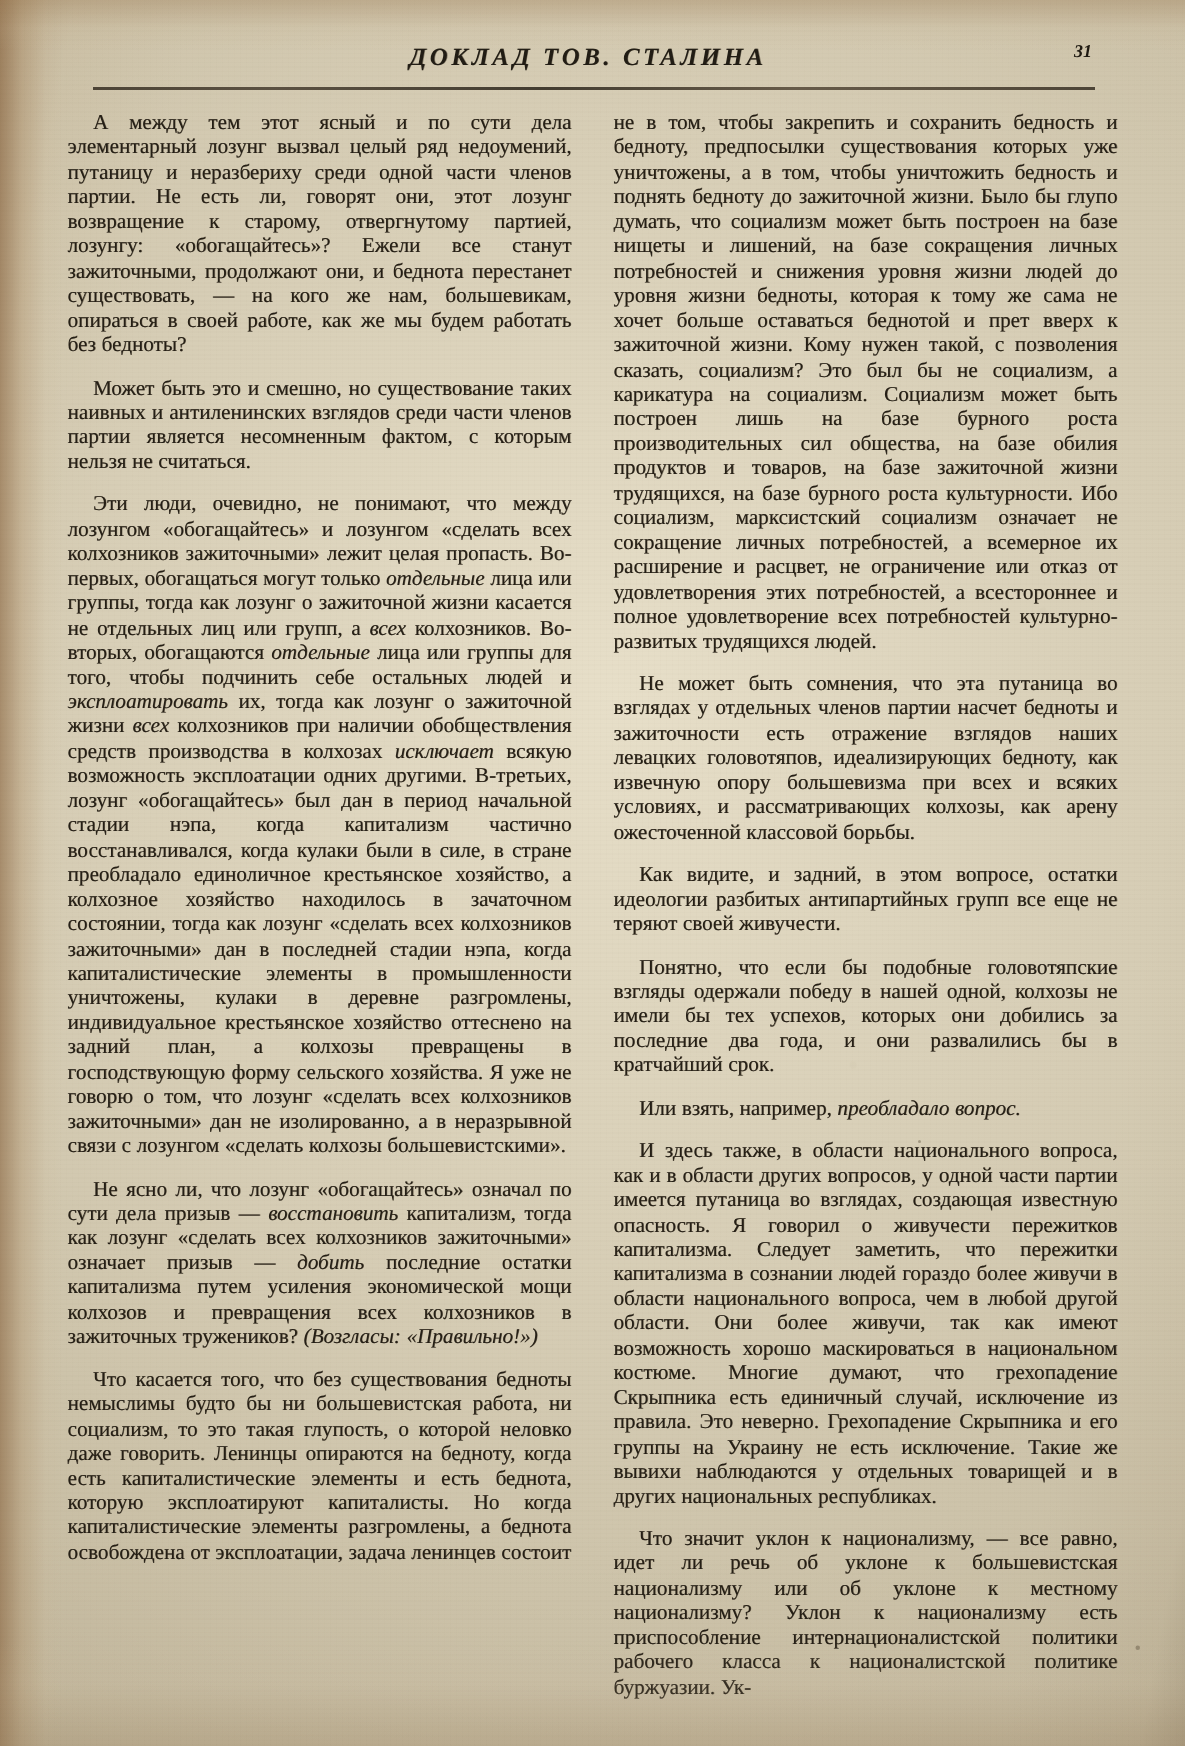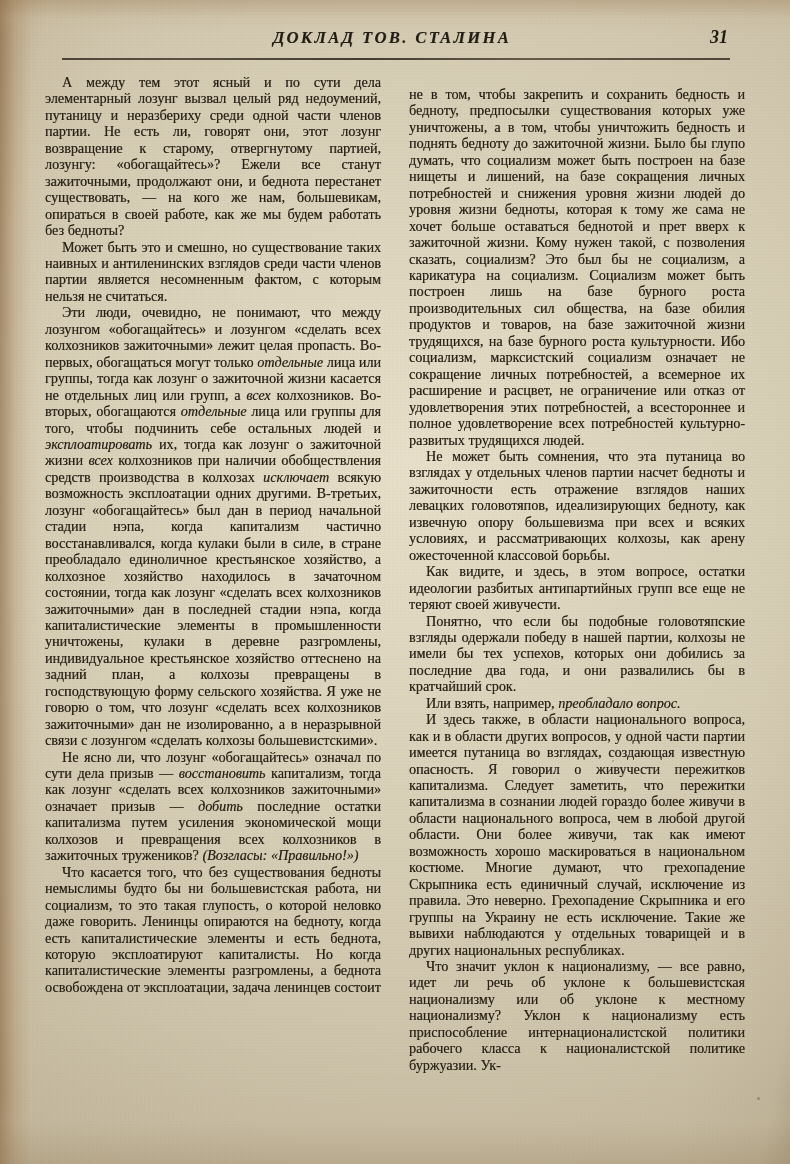--- a/index.html
+++ b/index.html
@@ -90,21 +90,21 @@
     color: #211c14;
     text-shadow: 0.4px 0.3px 0 rgba(40,30,18,0.45);
   }
   .runhead-folio {
     position: absolute;
     right: 0;
     top: -1px;
     font-family: "Liberation Serif", serif;
     font-style: italic;
     font-weight: 700;
-    font-size: 18px;
+    font-size: 12px;
     color: #1d1810;
   }
   .rule {
     position: absolute;
     left: 62px;
     top: 58px;
     width: 668px;
     height: 2px;
     background: linear-gradient(90deg, #3a3226 0%, #4a4032 18%, #2e281e 45%, #574b3a 70%, #3b3327 100%);
     opacity: 0.88;
@@ -129,23 +129,23 @@
     font-size: 14.1px;
     line-height: 16.45px;
     text-align: justify;
     text-justify: inter-word;
     color: #241e15;
     text-indent: 17px;
     hyphens: manual;
     word-spacing: 0.2px;
     text-shadow: 0.35px 0.25px 0.3px rgba(45,34,20,0.55);
   }
-  p.para + p.para { margin-top: 0; }
-
-  p.para.noindent { text-indent: 0; margin-top: 12px; }
+  p.para + p.para { margin-top: 12px; }
+
+  p.para.noindent { text-indent: 0; }
 
   em.it {
   }
 
   
   .speck {
     position: absolute;
     background: rgba(60,48,30,0.33);
     border-radius: 50%;
     pointer-events: none;
@@ -169,22 +169,22 @@
       <div class="col">
           <p class="para">А между тем этот ясный и по сути дела элементарный лозунг вызвал целый ряд недоумений, путаницу и неразбериху среди одной части членов партии. Не есть ли, говорят они, этот лозунг возвращение к старому, отвергнутому партией, лозунгу: «обогащайтесь»? Ежели все станут зажиточными, продолжают они, и беднота перестанет существовать, — на кого же нам, большевикам, опираться в своей работе, как же мы будем работать без бедноты?</p>
           <p class="para">Может быть это и смешно, но существование таких наивных и антиленинских взглядов среди части членов партии является несомненным фактом, с которым нельзя не считаться.</p>
           <p class="para">Эти люди, очевидно, не понимают, что между лозунгом «обогащайтесь» и лозунгом «сделать всех колхозников зажиточными» лежит целая пропасть. Во-первых, обогащаться могут только <em class="it">отдельные</em> лица или группы, тогда как лозунг о зажиточной жизни касается не отдельных лиц или групп, а <em class="it">всех</em> колхозников. Во-вторых, обогащаются <em class="it">отдельные</em> лица или группы для того, чтобы подчинить себе остальных людей и <em class="it">эксплоатировать</em> их, тогда как лозунг о зажиточной жизни <em class="it">всех</em> колхозников при наличии обобществления средств производства в колхозах <em class="it">исключает</em> всякую возможность эксплоатации одних другими. В-третьих, лозунг «обогащайтесь» был дан в период начальной стадии нэпа, когда капитализм частично восстанавливался, когда кулаки были в силе, в стране преобладало единоличное крестьянское хозяйство, а колхозное хозяйство находилось в зачаточном состоянии, тогда как лозунг «сделать всех колхозников зажиточными» дан в последней стадии нэпа, когда капиталистические элементы в промышленности уничтожены, кулаки в деревне разгромлены, индивидуальное крестьянское хозяйство оттеснено на задний план, а колхозы превращены в господствующую форму сельского хозяйства. Я уже не говорю о том, что лозунг «сделать всех колхозников зажиточными» дан не изолированно, а в неразрывной связи с лозунгом «сделать колхозы большевистскими».</p>
           <p class="para">Не ясно ли, что лозунг «обогащайтесь» означал по сути дела призыв — <em class="it">восстановить</em> капитализм, тогда как лозунг «сделать всех колхозников зажиточными» означает призыв — <em class="it">добить</em> последние остатки капитализма путем усиления экономической мощи колхозов и превращения всех колхозников в зажиточных тружеников? <em class="it">(Возгласы: «Правильно!»)</em></p>
           <p class="para">Что касается того, что без существования бедноты немыслимы будто бы ни большевистская работа, ни социализм, то это такая глупость, о которой неловко даже говорить. Ленинцы опираются на бедноту, когда есть капиталистические элементы и есть беднота, которую эксплоатируют капиталисты. Но когда капиталистические элементы разгромлены, а беднота освобождена от эксплоатации, задача ленинцев состоит</p>
         </div>
       <div class="col">
           <p class="para noindent">не в том, чтобы закрепить и сохранить бедность и бедноту, предпосылки существования которых уже уничтожены, а в том, чтобы уничтожить бедность и поднять бедноту до зажиточной жизни. Было бы глупо думать, что социализм может быть построен на базе нищеты и лишений, на базе сокращения личных потребностей и снижения уровня жизни людей до уровня жизни бедноты, которая к тому же сама не хочет больше оставаться беднотой и прет вверх к зажиточной жизни. Кому нужен такой, с позволения сказать, социализм? Это был бы не социализм, а карикатура на социализм. Социализм может быть построен лишь на базе бурного роста производительных сил общества, на базе обилия продуктов и товаров, на базе зажиточной жизни трудящихся, на базе бурного роста культурности. Ибо социализм, марксистский социализм означает не сокращение личных потребностей, а всемерное их расширение и расцвет, не ограничение или отказ от удовлетворения этих потребностей, а всестороннее и полное удовлетворение всех потребностей культурно-развитых трудящихся людей.</p>
           <p class="para">Не может быть сомнения, что эта путаница во взглядах у отдельных членов партии насчет бедноты и зажиточности есть отражение взглядов наших левацких головотяпов, идеализирующих бедноту, как извечную опору большевизма при всех и всяких условиях, и рассматривающих колхозы, как арену ожесточенной классовой борьбы.</p>
-          <p class="para">Как видите, и здесь, в этом вопросе, остатки идеологии разбитых антипартийных групп все еще не теряют своей живучести.</p>
-          <p class="para">Понятно, что если бы подобные головотяпские взгляды одержали победу в нашей партии, колхозы не имели бы тех успехов, которых они добились за последние два года, и они развалились бы в кратчайший срок.</p>
+          <p class="para">Как видите, и задний, в этом вопросе, остатки идеологии разбитых антипартийных групп все еще не теряют своей живучести.</p>
+          <p class="para">Понятно, что если бы подобные головотяпские взгляды одержали победу в нашей одной, колхозы не имели бы тех успехов, которых они добились за последние два года, и они развалились бы в кратчайший срок.</p>
           <p class="para">Или взять, например, <em class="it">преобладало вопрос.</em></p>
           <p class="para">И здесь также, в области национального вопроса, как и в области других вопросов, у одной части партии имеется путаница во взглядах, создающая известную опасность. Я говорил о живучести пережитков капитализма. Следует заметить, что пережитки капитализма в сознании людей гораздо более живучи в области национального вопроса, чем в любой другой области. Они более живучи, так как имеют возможность хорошо маскироваться в национальном костюме. Многие думают, что грехопадение Скрыпника есть единичный случай, исключение из правила. Это неверно. Грехопадение Скрыпника и его группы на Украину не есть исключение. Такие же вывихи наблюдаются у отдельных товарищей и в других национальных республиках.</p>
           <p class="para">Что значит уклон к национализму, — все равно, идет ли речь об уклоне к большевистская национализму или об уклоне к местному национализму? Уклон к национализму есть приспособление интернационалистской политики рабочего класса к националистской политике буржуазии. Ук-</p>
         </div>
     </div>
 
   </div>
 
   <div id="left-stain"></div>
   <div id="top-stain"></div>

